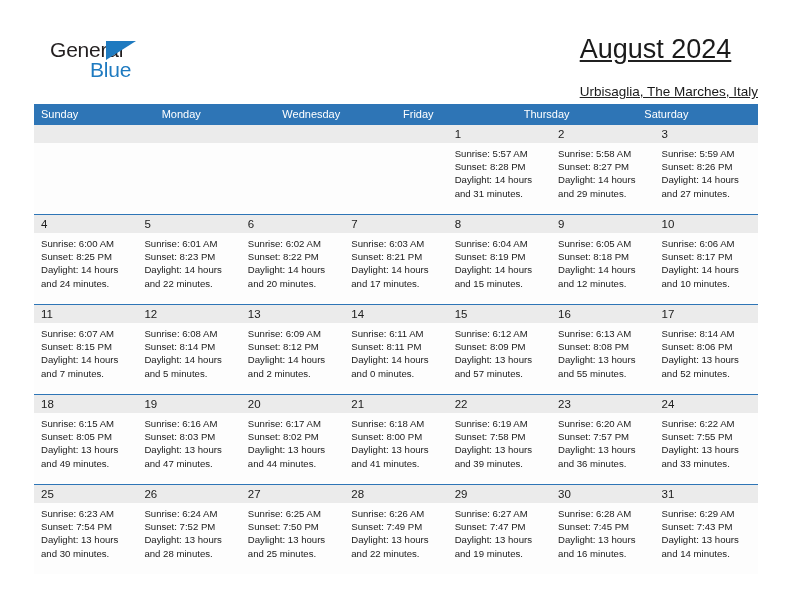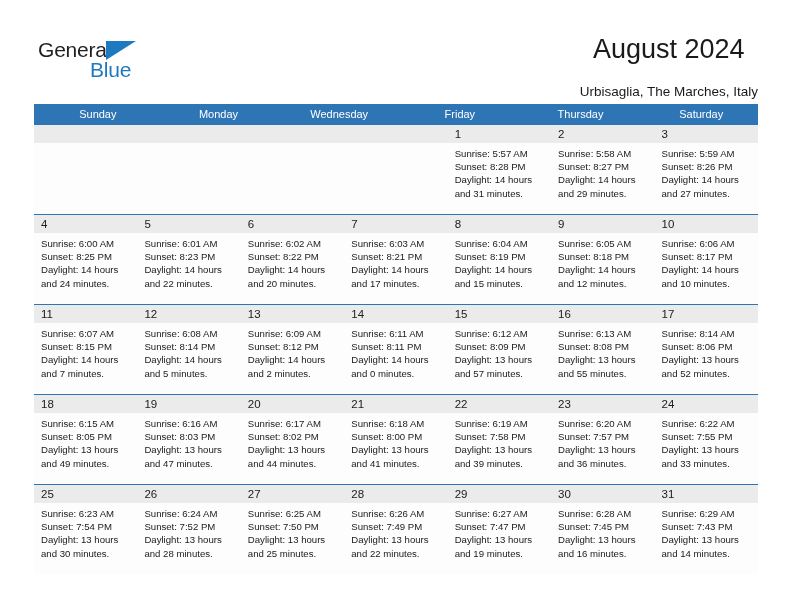--- a/index.html
+++ b/index.html
@@ -31,21 +31,21 @@
   }
   .logo {
     position: absolute;
     left: 34px;
     top: 38px;
     width: 160px;
     height: 48px;
   }
   .logo-general {
     position: absolute;
-    left: 4px;
+    left: 16px;
     top: 0;
     font-size: 21px;
     letter-spacing: -0.2px;
     color: #231f20;
     font-family: "Liberation Sans", sans-serif;
   }
   .logo-triangle {
     position: absolute;
     left: 72px;
     top: 3px;
@@ -60,21 +60,22 @@
     top: 20px;
     font-size: 21px;
     letter-spacing: -0.2px;
     color: #1e7ac0;
     font-family: "Liberation Sans", sans-serif;
   }
   .title-block {
     position: absolute;
     right: 34px;
     top: 32px;
-    text-align: center;
+    text-align: left;
+    text-decoration: underline;
   }
   .cal-title {
     font-size: 27px;
     font-weight: normal;
     color: #1a1a1a;
     line-height: 34px;
     white-space: nowrap;
   }
   .cal-subtitle {
     font-size: 13.5px;
@@ -98,21 +99,20 @@
     height: 21px;
   }
   .weekday {
     flex: 1 1 0;
     color: #ffffff;
     font-size: 11px;
     line-height: 21px;
     padding-left: 7px;
     box-sizing: border-box;
     white-space: nowrap;
-    text-align: center;
   }
   .week-row {
     display: flex;
     border-top: 1.5px solid #2e75b6;
     height: 89px;
   }
   .week-row.first {
     border-top: none;
   }
   .day-cell {

